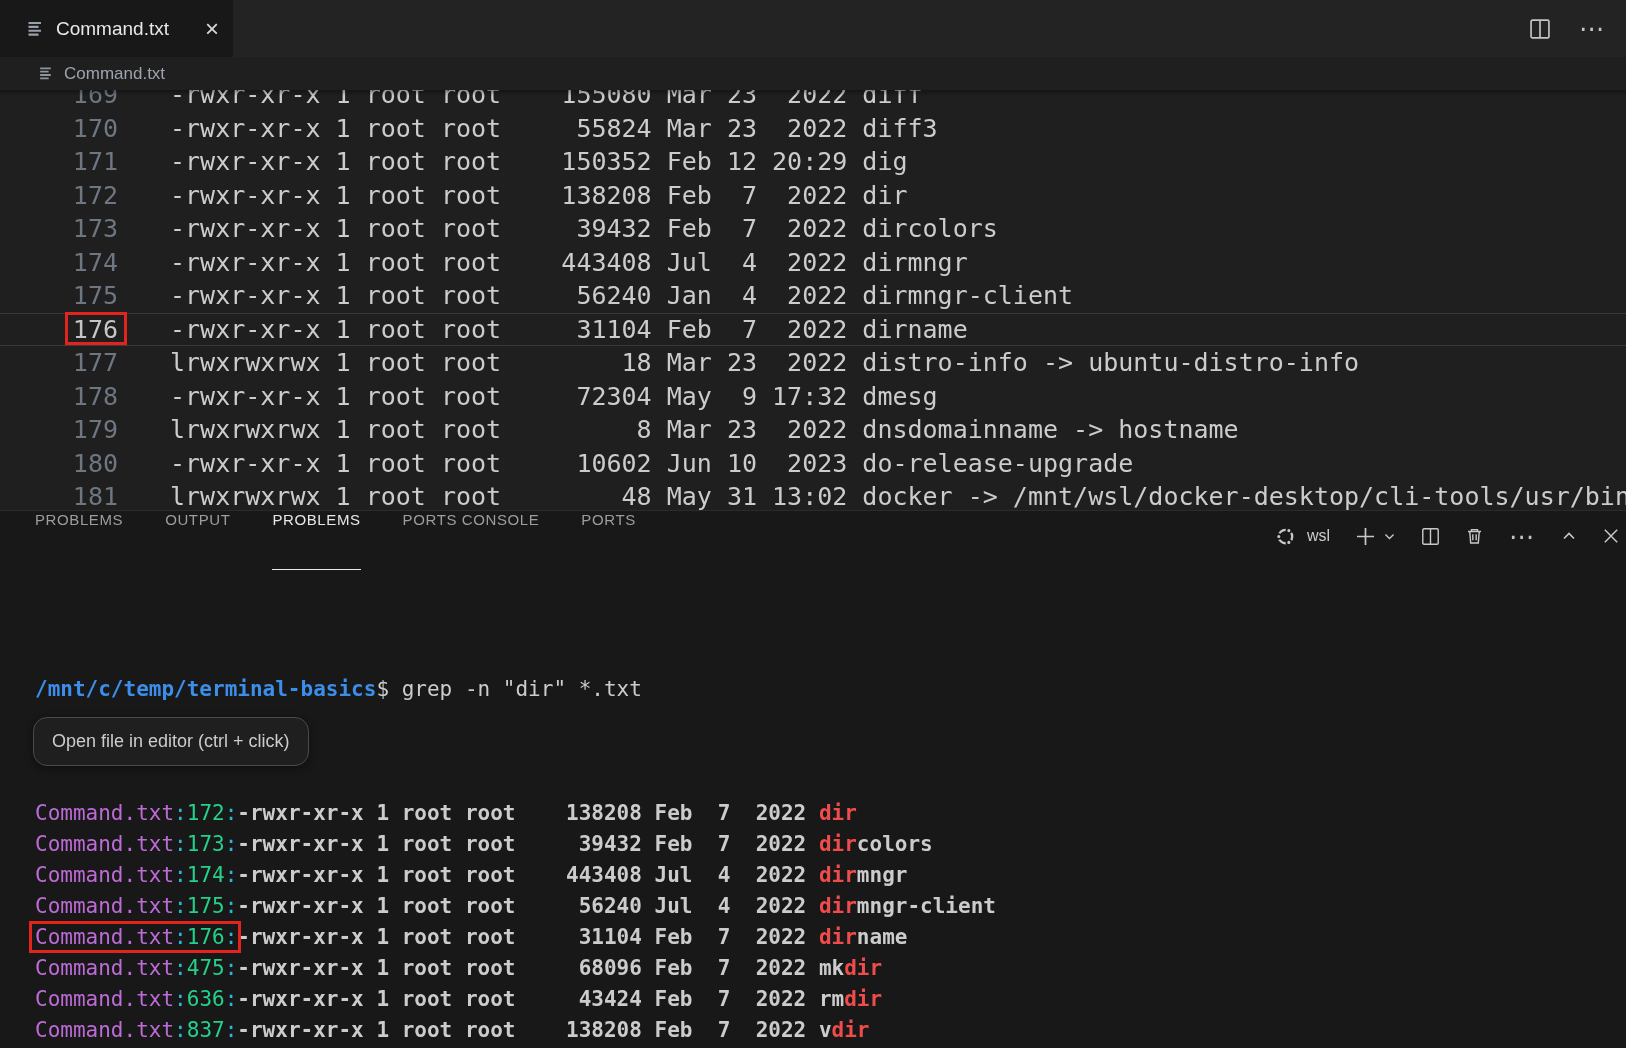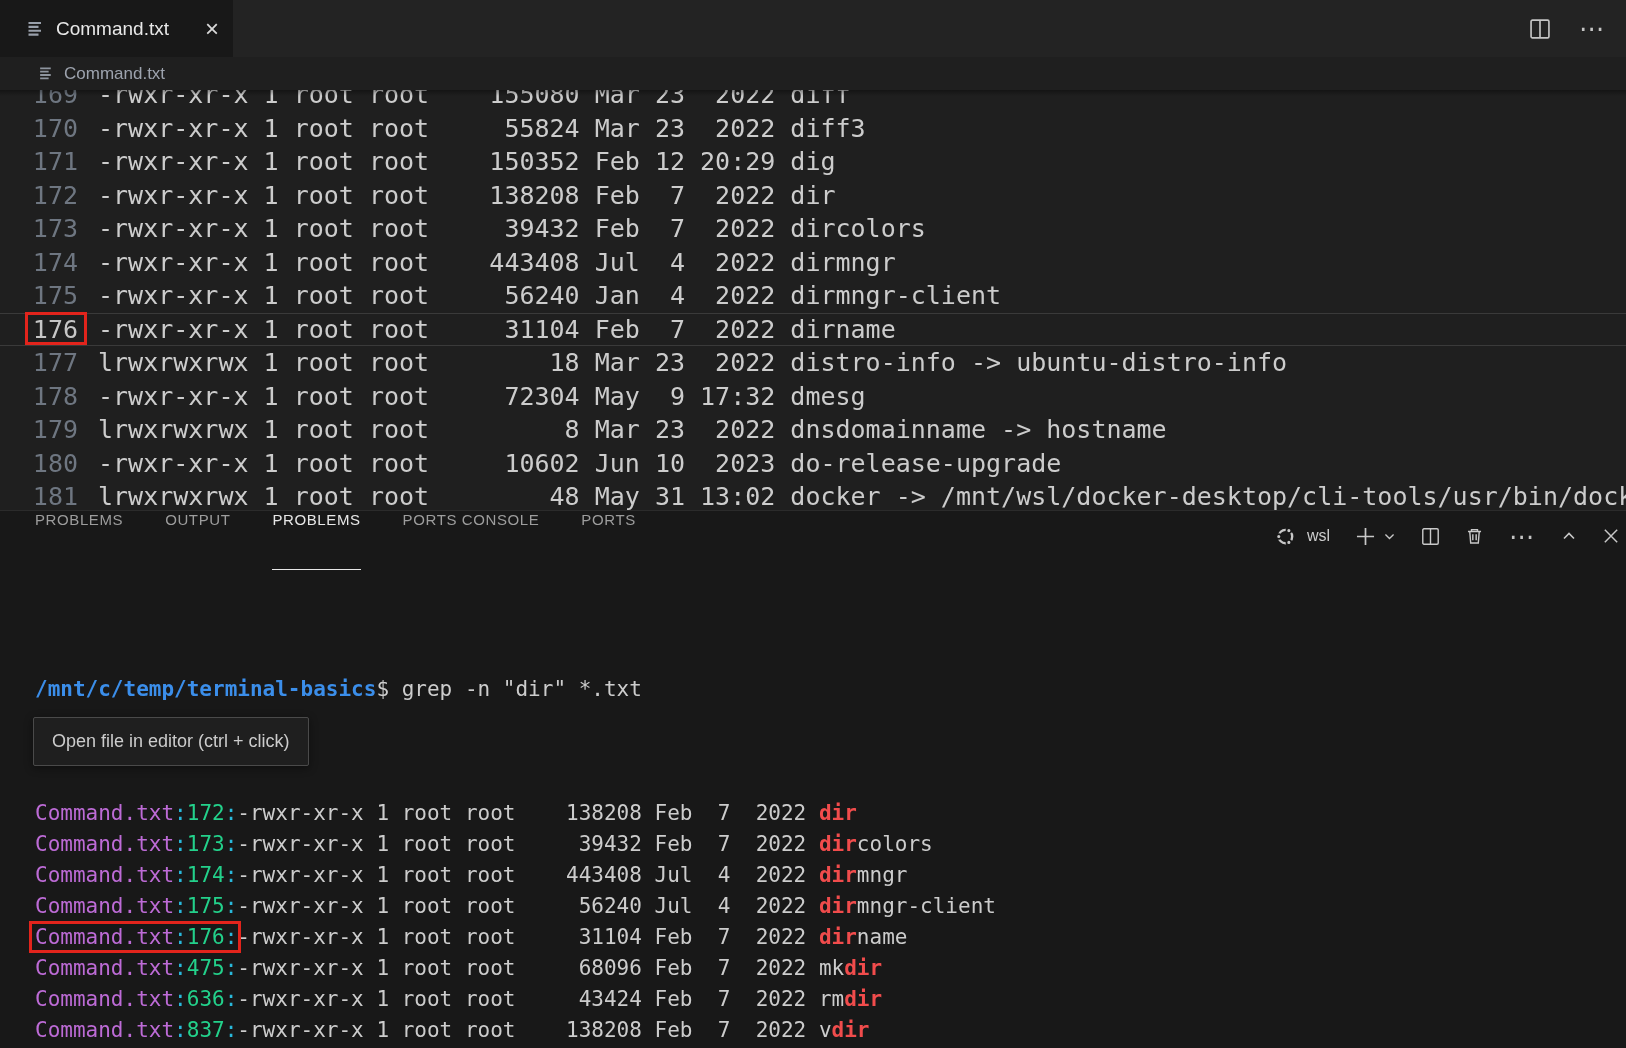--- a/index.html
+++ b/index.html
@@ -32,23 +32,23 @@
 
   
   .editor{ position:absolute; left:0; top:90px; width:100%; height:420px;
     background:var(--editor_bg,#1F1F1F); overflow:hidden; }
   .editor::before{ content:""; position:absolute; left:0; top:0; width:100%; height:6px;
     background:linear-gradient(rgba(0,0,0,.35),rgba(0,0,0,0)); z-index:3; pointer-events:none; }
   .ed-scroll{ position:relative; top:-12px; }
   .ed-row{ display:flex; height:33.5px; line-height:33.5px;
     font-family:"DejaVu Sans Mono","Liberation Mono",monospace; font-size:25px; }
   .gutter{ width:78px; flex:0 0 78px; text-align:right;
-    color:var(--line_number,#6E7681); }
+    color:var(--line_number,#6E7681);margin-left:40px; }
   .num{ display:inline-block; position:relative; }
-  .code{ margin-left:20px; white-space:pre; color:var(--foreground,#CCCCCC); }
+  .code{ margin-left:52px; white-space:pre; color:var(--foreground,#CCCCCC); }
   .ed-row.active{ box-shadow:inset 0 1px 0 var(--current_line_border,#3A3A3A),
                             inset 0 -1px 0 var(--current_line_border,#3A3A3A); }
   .ed-row.active .gutter{ color:#C6C6C6; }
   .num.red-annot::after{ content:""; position:absolute; left:-8px; right:-9px; top:-1px; bottom:1px;
     border:3px solid var(--annotation_red,#E2241C); }
 
   
   .panel{ position:absolute; left:0; top:510px; width:100%; height:538px;
     background:var(--panel_bg,#181818); border-top:1px solid #2B2B2B; }
   .panel-header{ height:50px; display:flex; 
@@ -68,29 +68,29 @@
   .terminal{ position:relative; height:487px; padding:51px 0 0 35px;
     font-family:"DejaVu Sans Mono","Liberation Mono",monospace;
     font-size:21px; line-height:31px; color:var(--foreground,#CCCCCC);
     white-space:pre; overflow:hidden; }
   .t-row{ height:31px; }
   .t-prompt{ color:var(--ansi_blue,#3B8EEA); font-weight:bold; }
   .t-file{ color:var(--ansi_magenta,#BD6BD6); }
   .t-sep{ color:var(--ansi_cyan,#29B8DB); }
   .t-num{ color:var(--ansi_green,#23D18B); }
   .t-match{ color:var(--ansi_red,#F14C4C); font-weight:bold; }
-  .t-body{ color:var(--foreground,#CCCCCC); }
+  .t-body{ color:var(--foreground,#CCCCCC);font-weight:bold; }
   .t-link{ position:relative; cursor:pointer; }
   .t-link.hl{ text-decoration-color:#C8C8C8;
     text-underline-offset:5px; text-decoration-thickness:1.5px;margin-top:12px; }
   .t-link.hl::after{ content:""; position:absolute; left:-6px; right:-4px; top:-4px; bottom:-4px;
     border:3px solid var(--annotation_red,#E2241C); }
   .tooltip{ position:absolute; left:33px; top:156px; height:49px; z-index:6;
     background:var(--tooltip_bg,#1F1F1F); border:1px solid var(--tooltip_border,#4A4A4A);
-    border-radius:2px; padding:0 18px; display:flex; align-items:center;
+    border-radius:14px; padding:0 18px; display:flex; align-items:center;
     font-family:"Liberation Sans","DejaVu Sans",sans-serif; font-size:18px;
     color:#CCCCCC; white-space:nowrap; box-shadow:0 2px 8px rgba(0,0,0,.45); }
 </style>
 </head>
 <body>
 
 <div class="tabbar">
   <div class="tab">
     <span class="file-ico">
       <svg viewBox="0 0 16 16" width="20" height="20" fill="none" stroke="currentColor" stroke-width="1.7">

